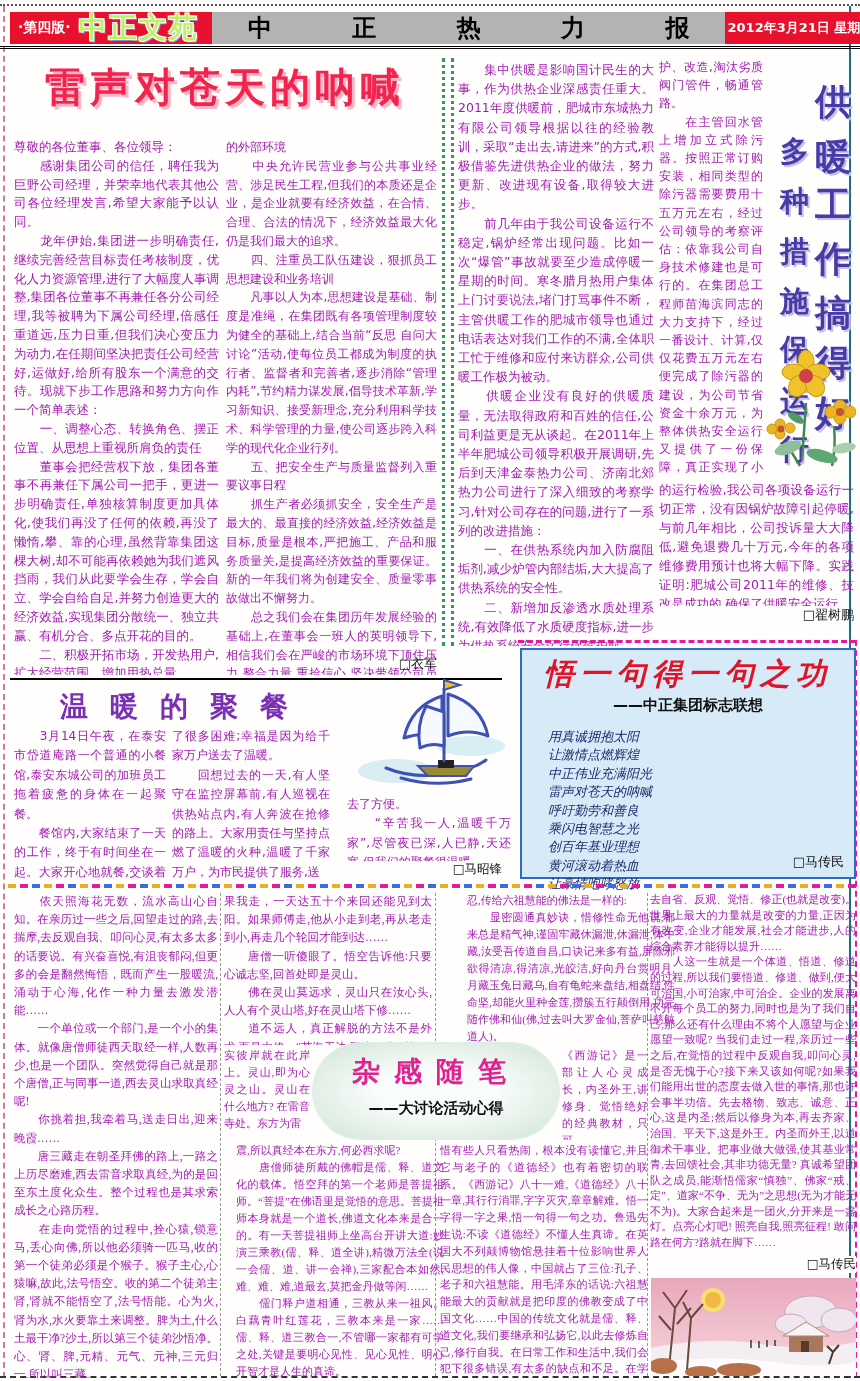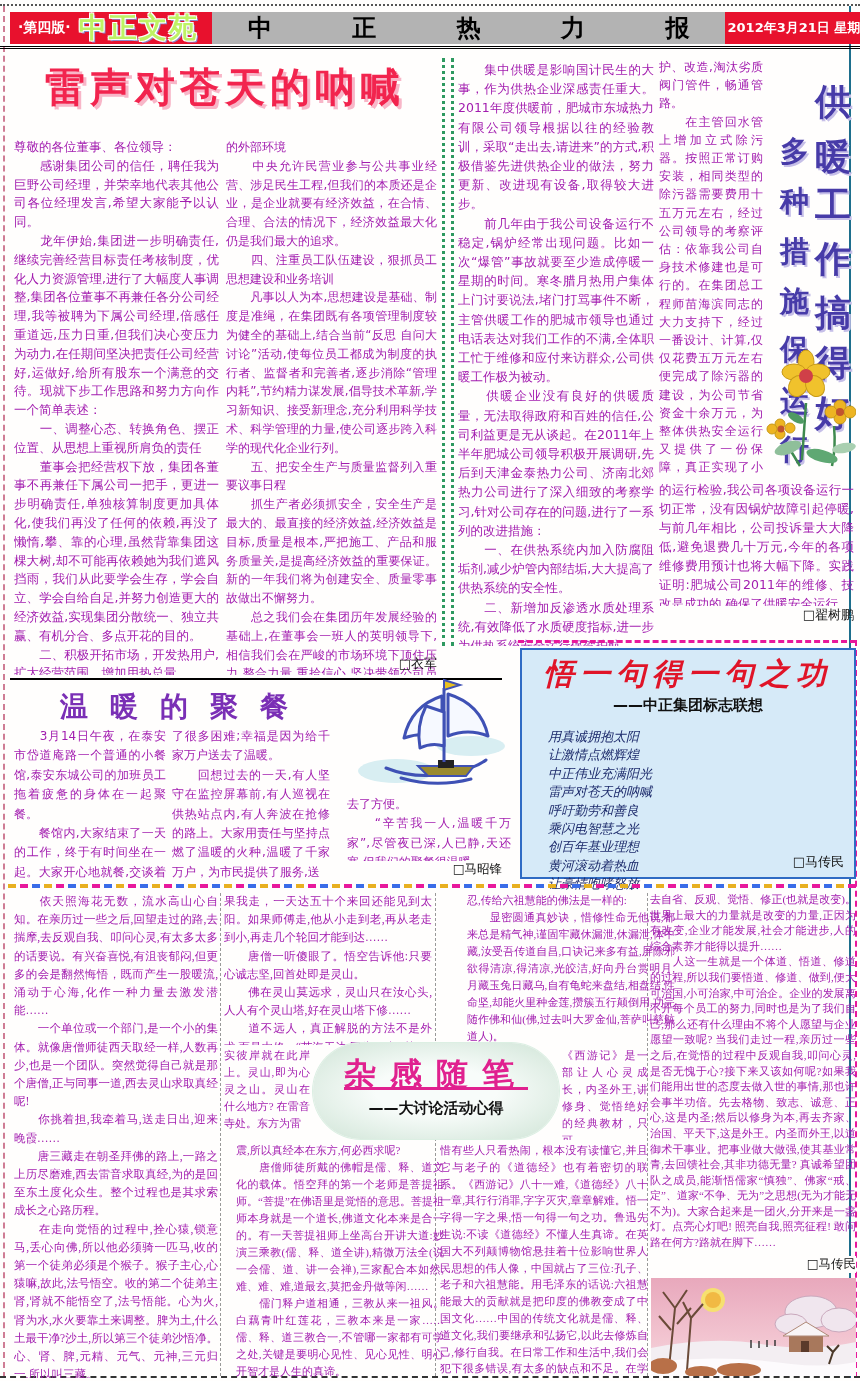--- a/index.html
+++ b/index.html
@@ -76,22 +76,22 @@
   .es-col2b{top:1047px;left:224px;width:86px;height:93px;font-size:11px;line-height:17px;}
   .es-col2c{top:1142px;left:236px;width:208px;height:236px;font-size:11px;line-height:17px;}
   .es-col3a{top:892px;left:440px;width:208px;height:153px;font-size:11px;line-height:17px;margin-left:27px;}
   .es-col3b{top:1047px;left:562px;width:86px;height:93px;font-size:11px;line-height:17px;}
   .es-col3c{top:1142px;left:440px;width:208px;height:236px;font-size:11px;line-height:16.8px;}
   .es-col4{top:892px;left:650px;width:206px;height:382px;font-size:11px;line-height:15.6px;}
   .es-sign{top:1256px;left:650px;width:206px;text-align:right;font-size:12.5px;background:#fffefd;}
   .pill{top:1043px;left:313px;width:246px;height:96px;border-radius:50px;
     background:radial-gradient(ellipse at center,#f8fcfa 35%,#cfe4d6 100%);
     box-shadow:0 0 0 1px #dcefe3;}
-  .pill-title{position:absolute;top:10px;left:0;width:100%;text-align:center;font-size:32px;
-    font-weight:bold;color:#e0218f;letter-spacing:14px;white-space:nowrap;text-decoration:underline;}
+  .pill-title{position:absolute;top:10px;left:0;width:100%;text-align:center;font-size:28px;
+    font-weight:bold;color:#e0218f;letter-spacing:14px;white-space:nowrap;}
   .pill-sub{position:absolute;top:56px;left:0;width:100%;text-align:center;font-size:15px;
     font-weight:bold;color:#111;}
   .winter{top:1278px;left:651px;}
 </style>
 </head>
 <body>
 
 <div class="page">
 
   <div class="abs top-dotted"></div>

